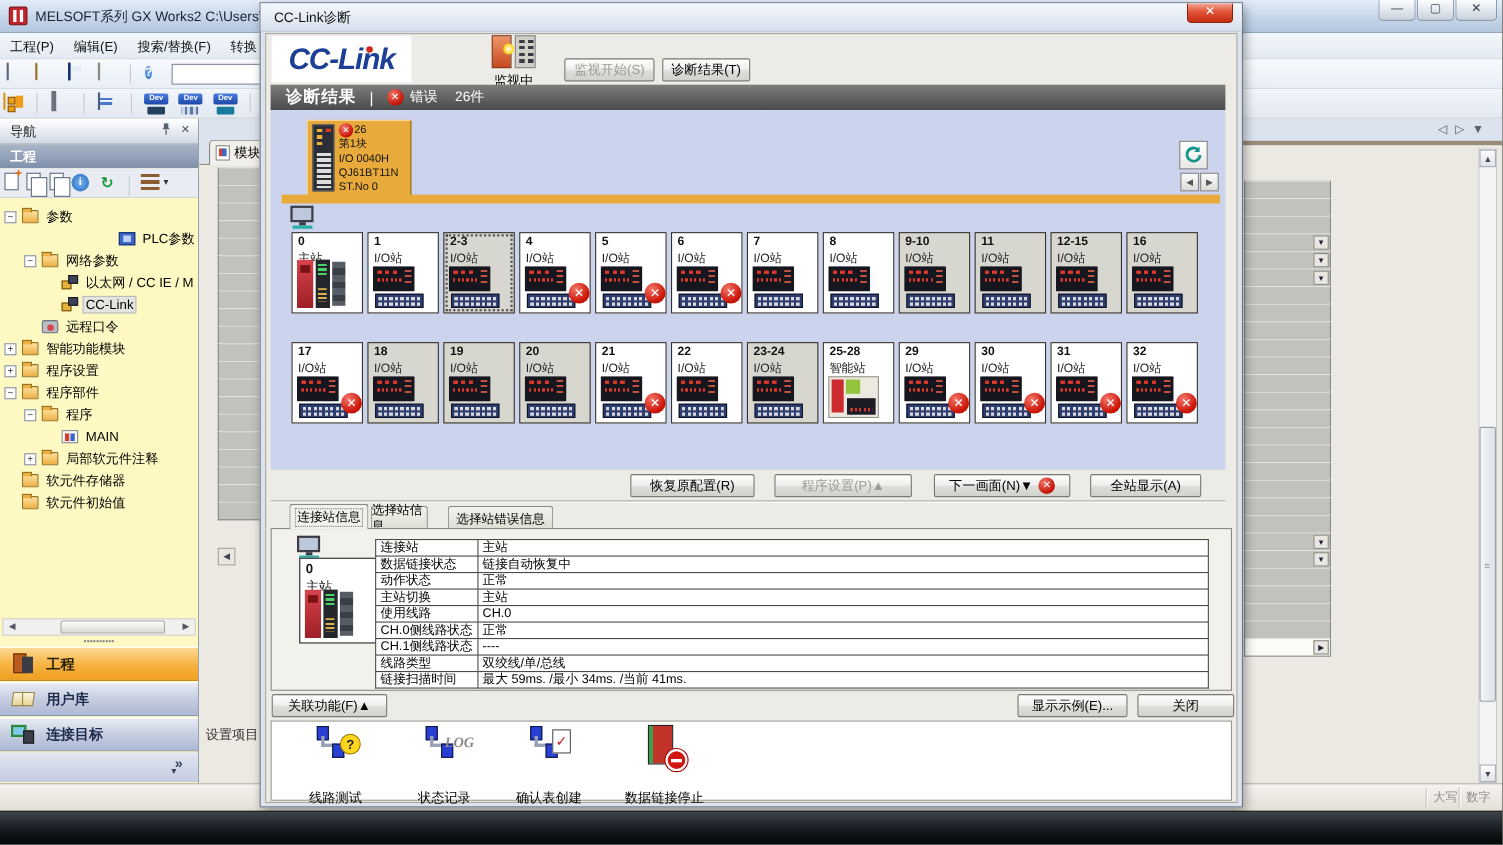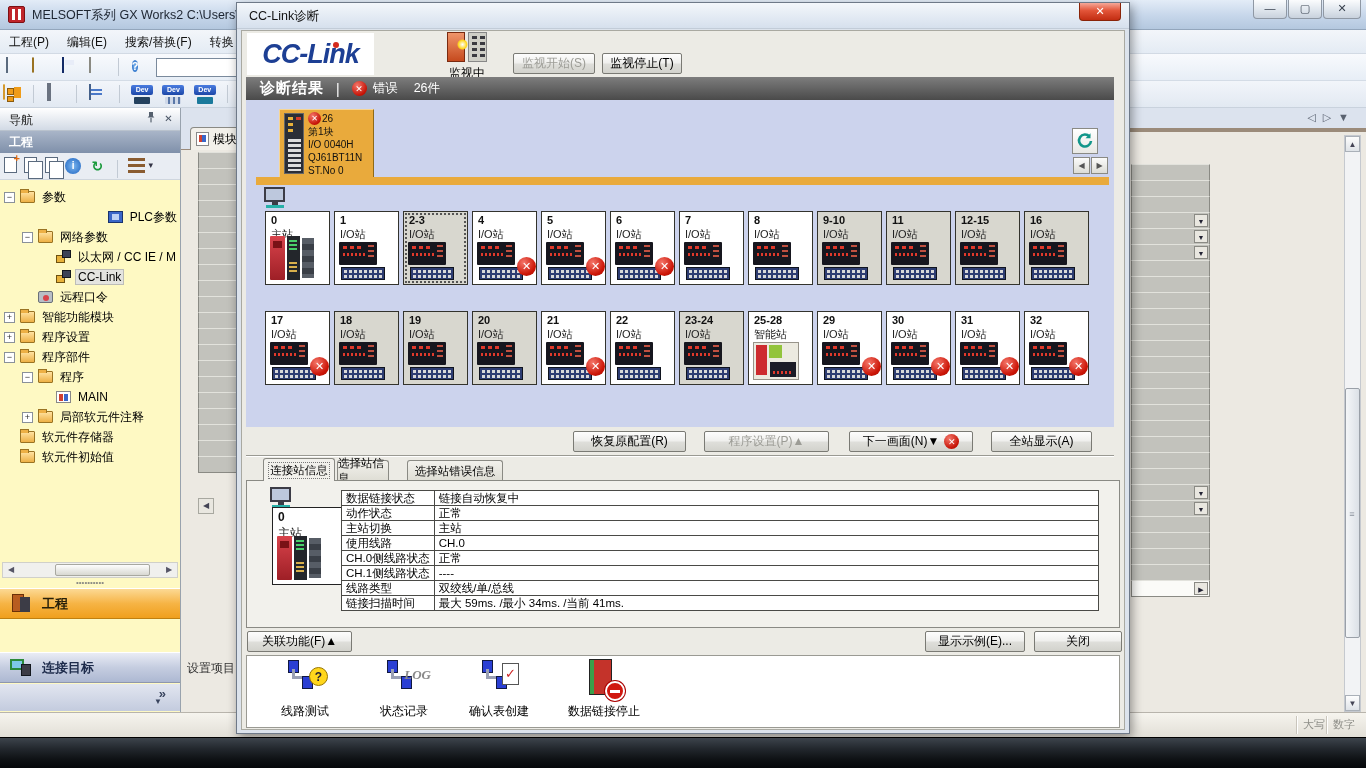--- a/index.html
+++ b/index.html
@@ -272,21 +272,21 @@
 .tglyph .a{left:6px;top:1px}.tglyph .b{left:20px;top:17px}
 .tglyph .ln{left:10px;top:10px;width:14px;height:10px;border-left:3px solid #9aa0b4;border-bottom:3px solid #9aa0b4}
 .tglyph .q{right:0;top:8px;width:19px;height:19px;border-radius:50%;background:#ffd61c;border:1px solid #997700;
  color:#223;font-weight:bold;font-size:12px;text-align:center;line-height:19px;font-style:normal}
 .tglyph .log{right:-4px;top:8px;font:italic bold 13px "Liberation Serif",serif;color:#8a8a8a;font-style:italic}
 .tglyph .pg{right:3px;top:4px;width:17px;height:22px;background:#fff;border:1px solid #555;color:#c22;font-size:13px;line-height:20px;font-style:normal}
 .tglyph .rm{left:8px;top:0;width:23px;height:36px;background:linear-gradient(90deg,#3aa04a 0 4px,#c4332a 4px);border:1px solid #222;
  }
 .tglyph .stop{right:2px;bottom:0;width:20px;height:20px;border-radius:50%;background:#d01810;border:2px solid #fff;box-shadow:0 0 0 1px #a00}
 .tglyph .stop::after{content:"";position:absolute;left:3px;top:7px;width:10px;height:3px;background:#fff}
-.tlabel2{font-size:12px;margin-top:2px}
+.tlabel2{font-size:12px;margin-top:16px}
 </style>
 </head>
 <body>
 
 <div id="screen">
 
   <div id="mwtitle">
     <div id="mwico" class="gxico"></div>
     <span id="mwtitletext">MELSOFT系列 GX Works2 C:\Users\Ad</span>
     <div id="wbmin" class="wb">—</div>
@@ -420,20 +420,27 @@
       <span class="ar" style="right:1px">▶</span>
     </div>
     <div id="navdots">••••••••••</div>
     <div class="navbtn on" style="top:480px">
       <span class="nbico">
         <i style="left:2px;top:0;width:12px;height:18px;background:#b85c20;border:1px solid #6a3008"></i>
         <i style="left:10px;top:3px;width:10px;height:15px;background:#3c3c46"></i>
       </span>
         <span>工程</span>
     </div>
+    <div class="navbtn" style="top:512px">
+      <span class="nbico">
+        <i style="left:1px;top:3px;width:20px;height:13px;background:linear-gradient(#fdf6e0,#e8d49a);border:1px solid #9a8a4a;transform:skewX(-8deg)"></i>
+        <i style="left:10px;top:3px;width:1px;height:13px;background:#9a8a4a"></i>
+      </span>
+        <span>用户库</span>
+    </div>
     <div class="navbtn" style="top:544px">
       <span class="nbico">
         <i style="left:0;top:1px;width:14px;height:11px;background:#7ec8e8;border:2px solid #2a8a3a"></i>
         <i style="left:11px;top:6px;width:10px;height:12px;background:#3c3c46;border:1px solid #14181f"></i>
       </span>
         <span>连接目标</span>
     </div>
     <div id="navchev">
         <span>»</span>
         <i>▼</i>
@@ -543,21 +550,21 @@
         </div>
       <div id="monwrap">
         <div class="monimg">
             <i class="mo"></i>
             <i class="mg"></i>
             <i class="sp"></i>
           </div>
         <div id="monlabel">监视中</div>
       </div>
       <div id="btnstart" class="btn dis">监视开始(S)</div>
-      <div id="btnstop" class="btn">监视停止(T)</div>
+      <div id="btnstop" class="btn">诊断结果(T)</div>
 
       <div id="diagbar">
         <span class="dtitle">诊断结果</span>
         <span class="dsep">|</span>
         <span class="errs">✕</span>
         <span class="el">错误</span>
         <span class="ec">26件</span>
       </div>
 
       <div id="bluepanel">
@@ -827,20 +834,24 @@
           <div class="st-num">0</div>
           <div class="st-type">主站</div>
           <div class="dev dev-master">
               <span class="t"></span>
               <span class="m"></span>
               <span class="n"></span>
             </div>
         </div>
         <table id="infotable">
             <tbody>
+              <tr>
+                <td class="ik">连接站</td>
+                <td class="iv">主站</td>
+              </tr>
               <tr>
                 <td class="ik">数据链接状态</td>
                 <td class="iv">链接自动恢复中</td>
               </tr>
               <tr>
                 <td class="ik">动作状态</td>
                 <td class="iv">正常</td>
               </tr>
               <tr>
                 <td class="ik">主站切换</td>

